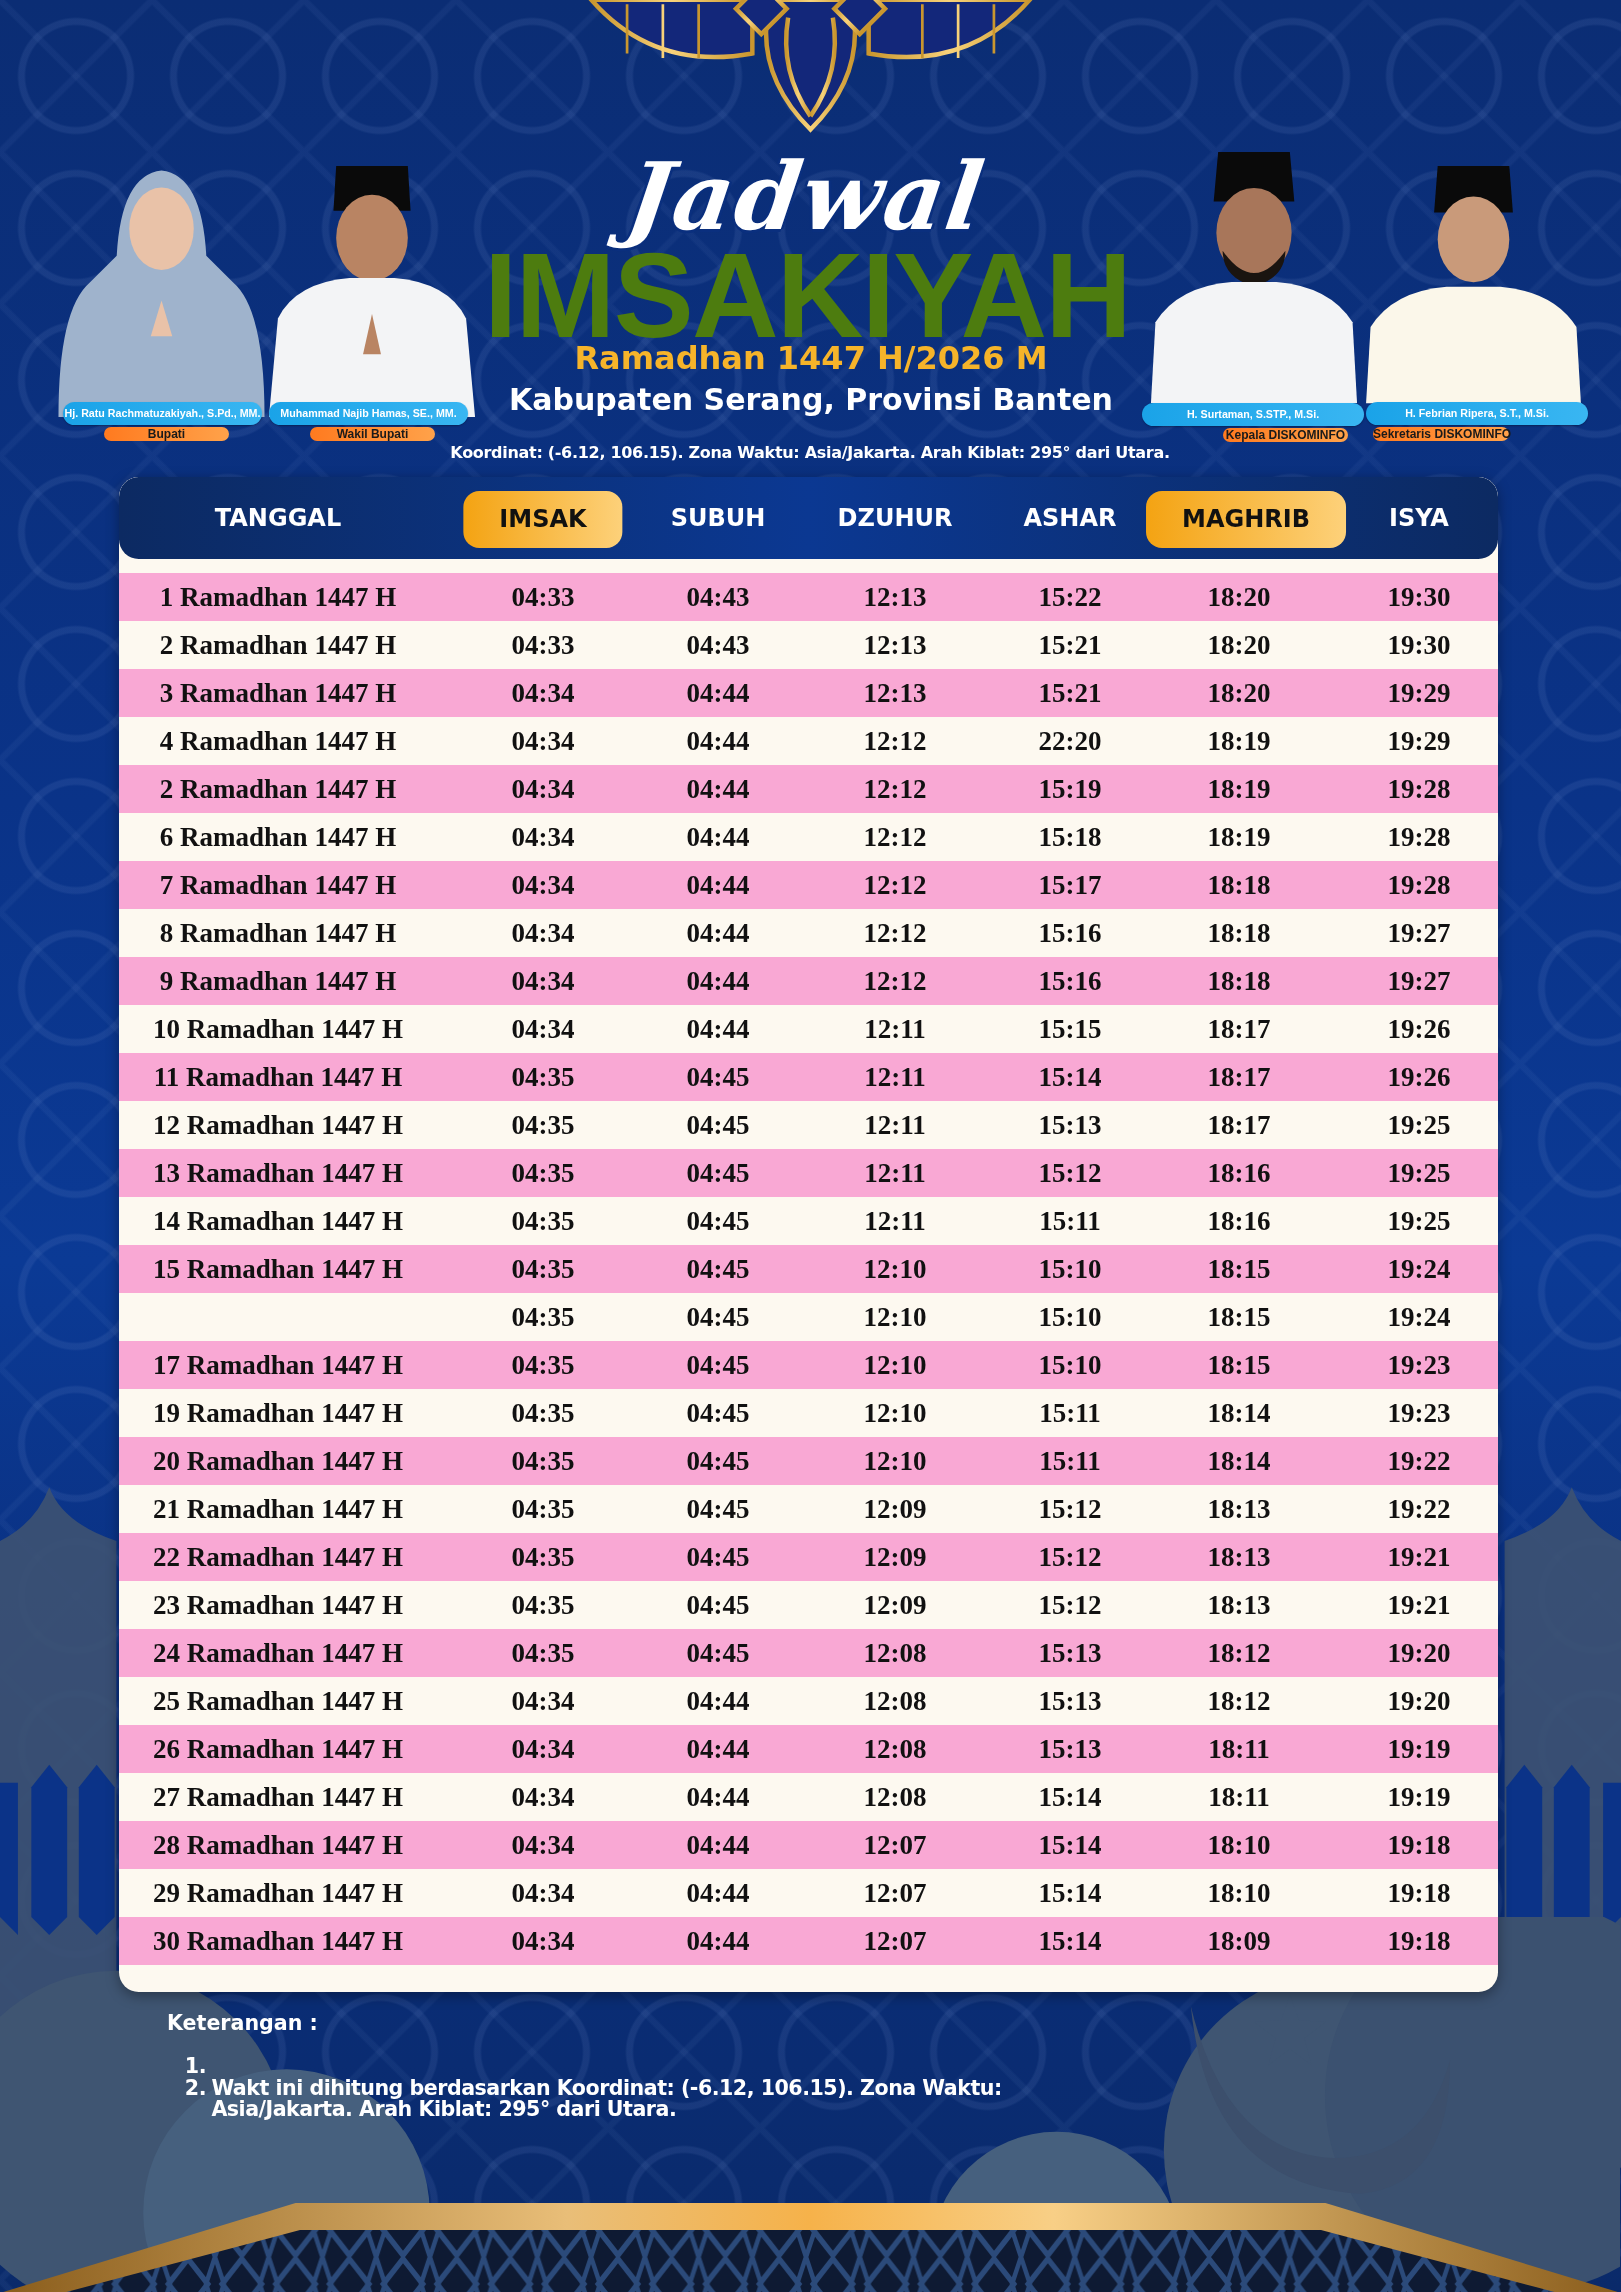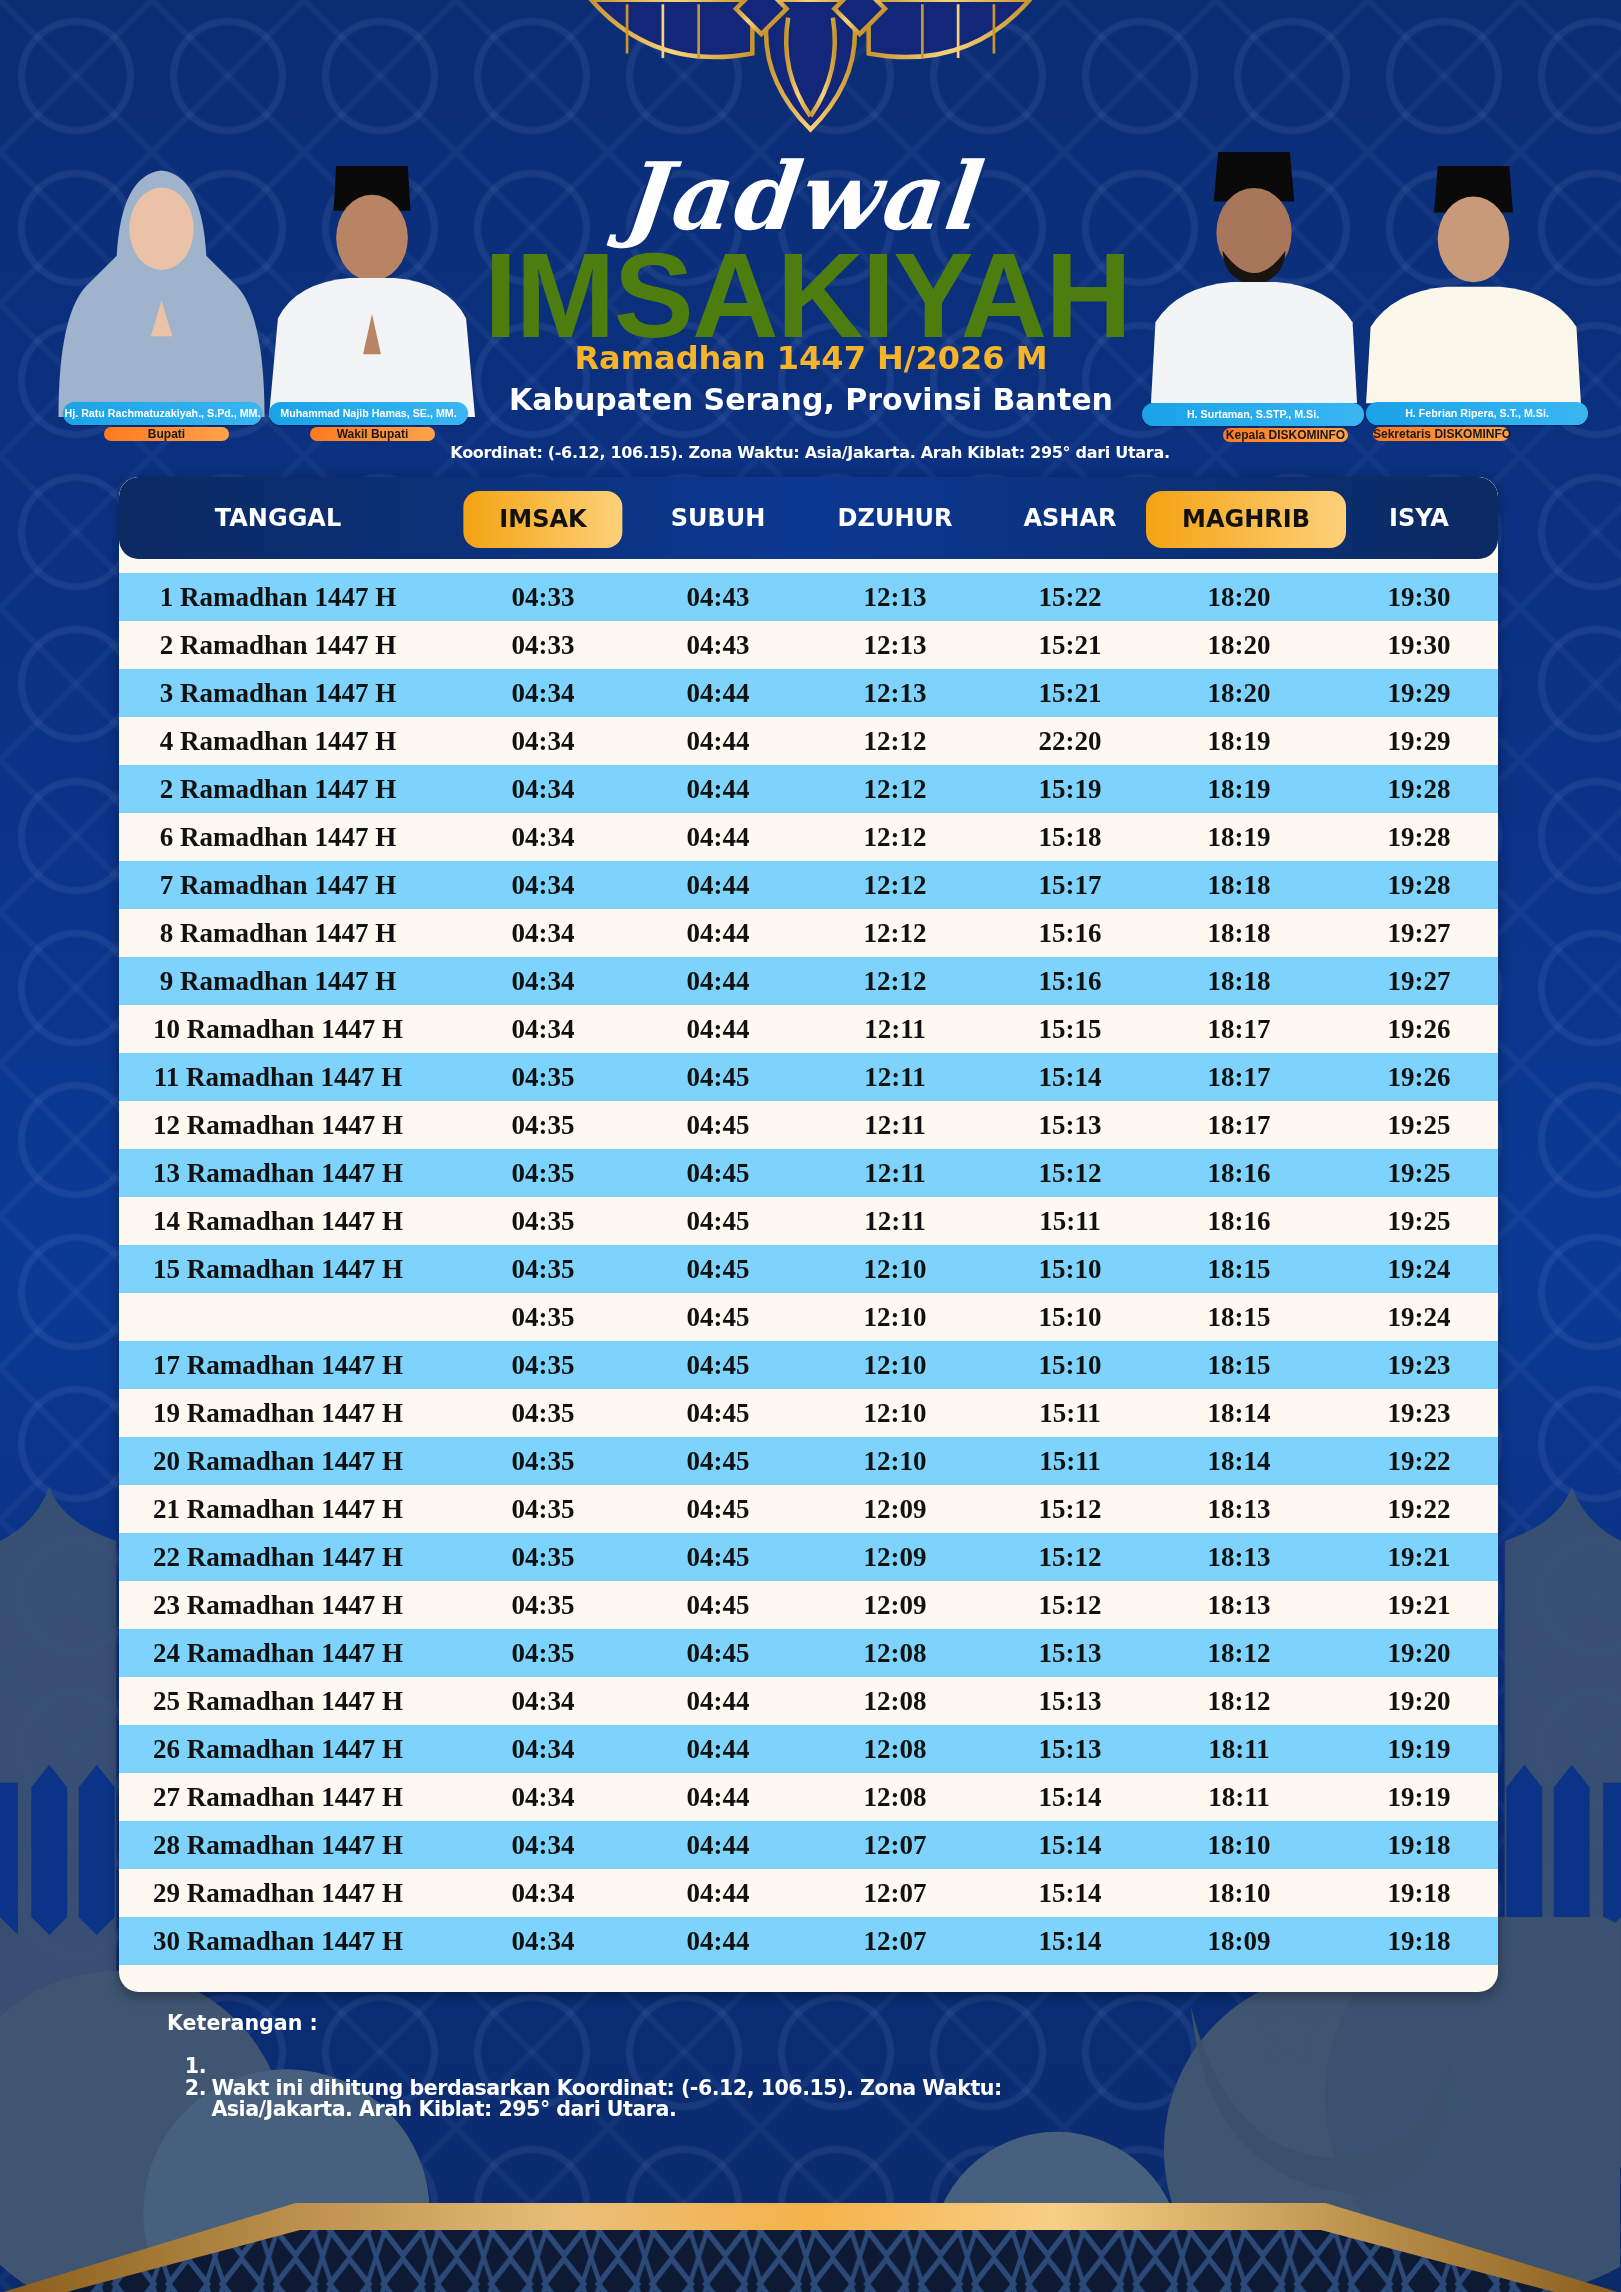--- a/index.html
+++ b/index.html
@@ -89,21 +89,21 @@
     font-family: "DejaVu Sans", sans-serif; font-weight: bold; font-size: 24px;
     color: #fff; transform: translateX(-50%); white-space: nowrap;
   }
   .th.hl {
     top: 14.3px; height: 57px; line-height: 57px; padding: 0 36px;
     background: linear-gradient(90deg, #f4a312, #fdd17a);
     border-radius: 16px; color: #111;
   }
   .tbody { position: absolute; left: 0; top: 96px; width: 1379px; }
   .tr { position: relative; height: 48px; }
-  .tr.odd { background: #7dd3fc; }
+  .tr.odd { background: #f9a8d4; }
   .tr.even { background: #fdf9f0; }
   .td {
     position: absolute; top: 0; height: 48px; line-height: 48px;
     font-family: "Liberation Serif", serif; font-weight: bold; font-size: 27px;
     color: #111; transform: translateX(-50%); white-space: nowrap;
   }
 
   
   .notes-title {
     position: absolute; left: 167px; top: 2011px;

